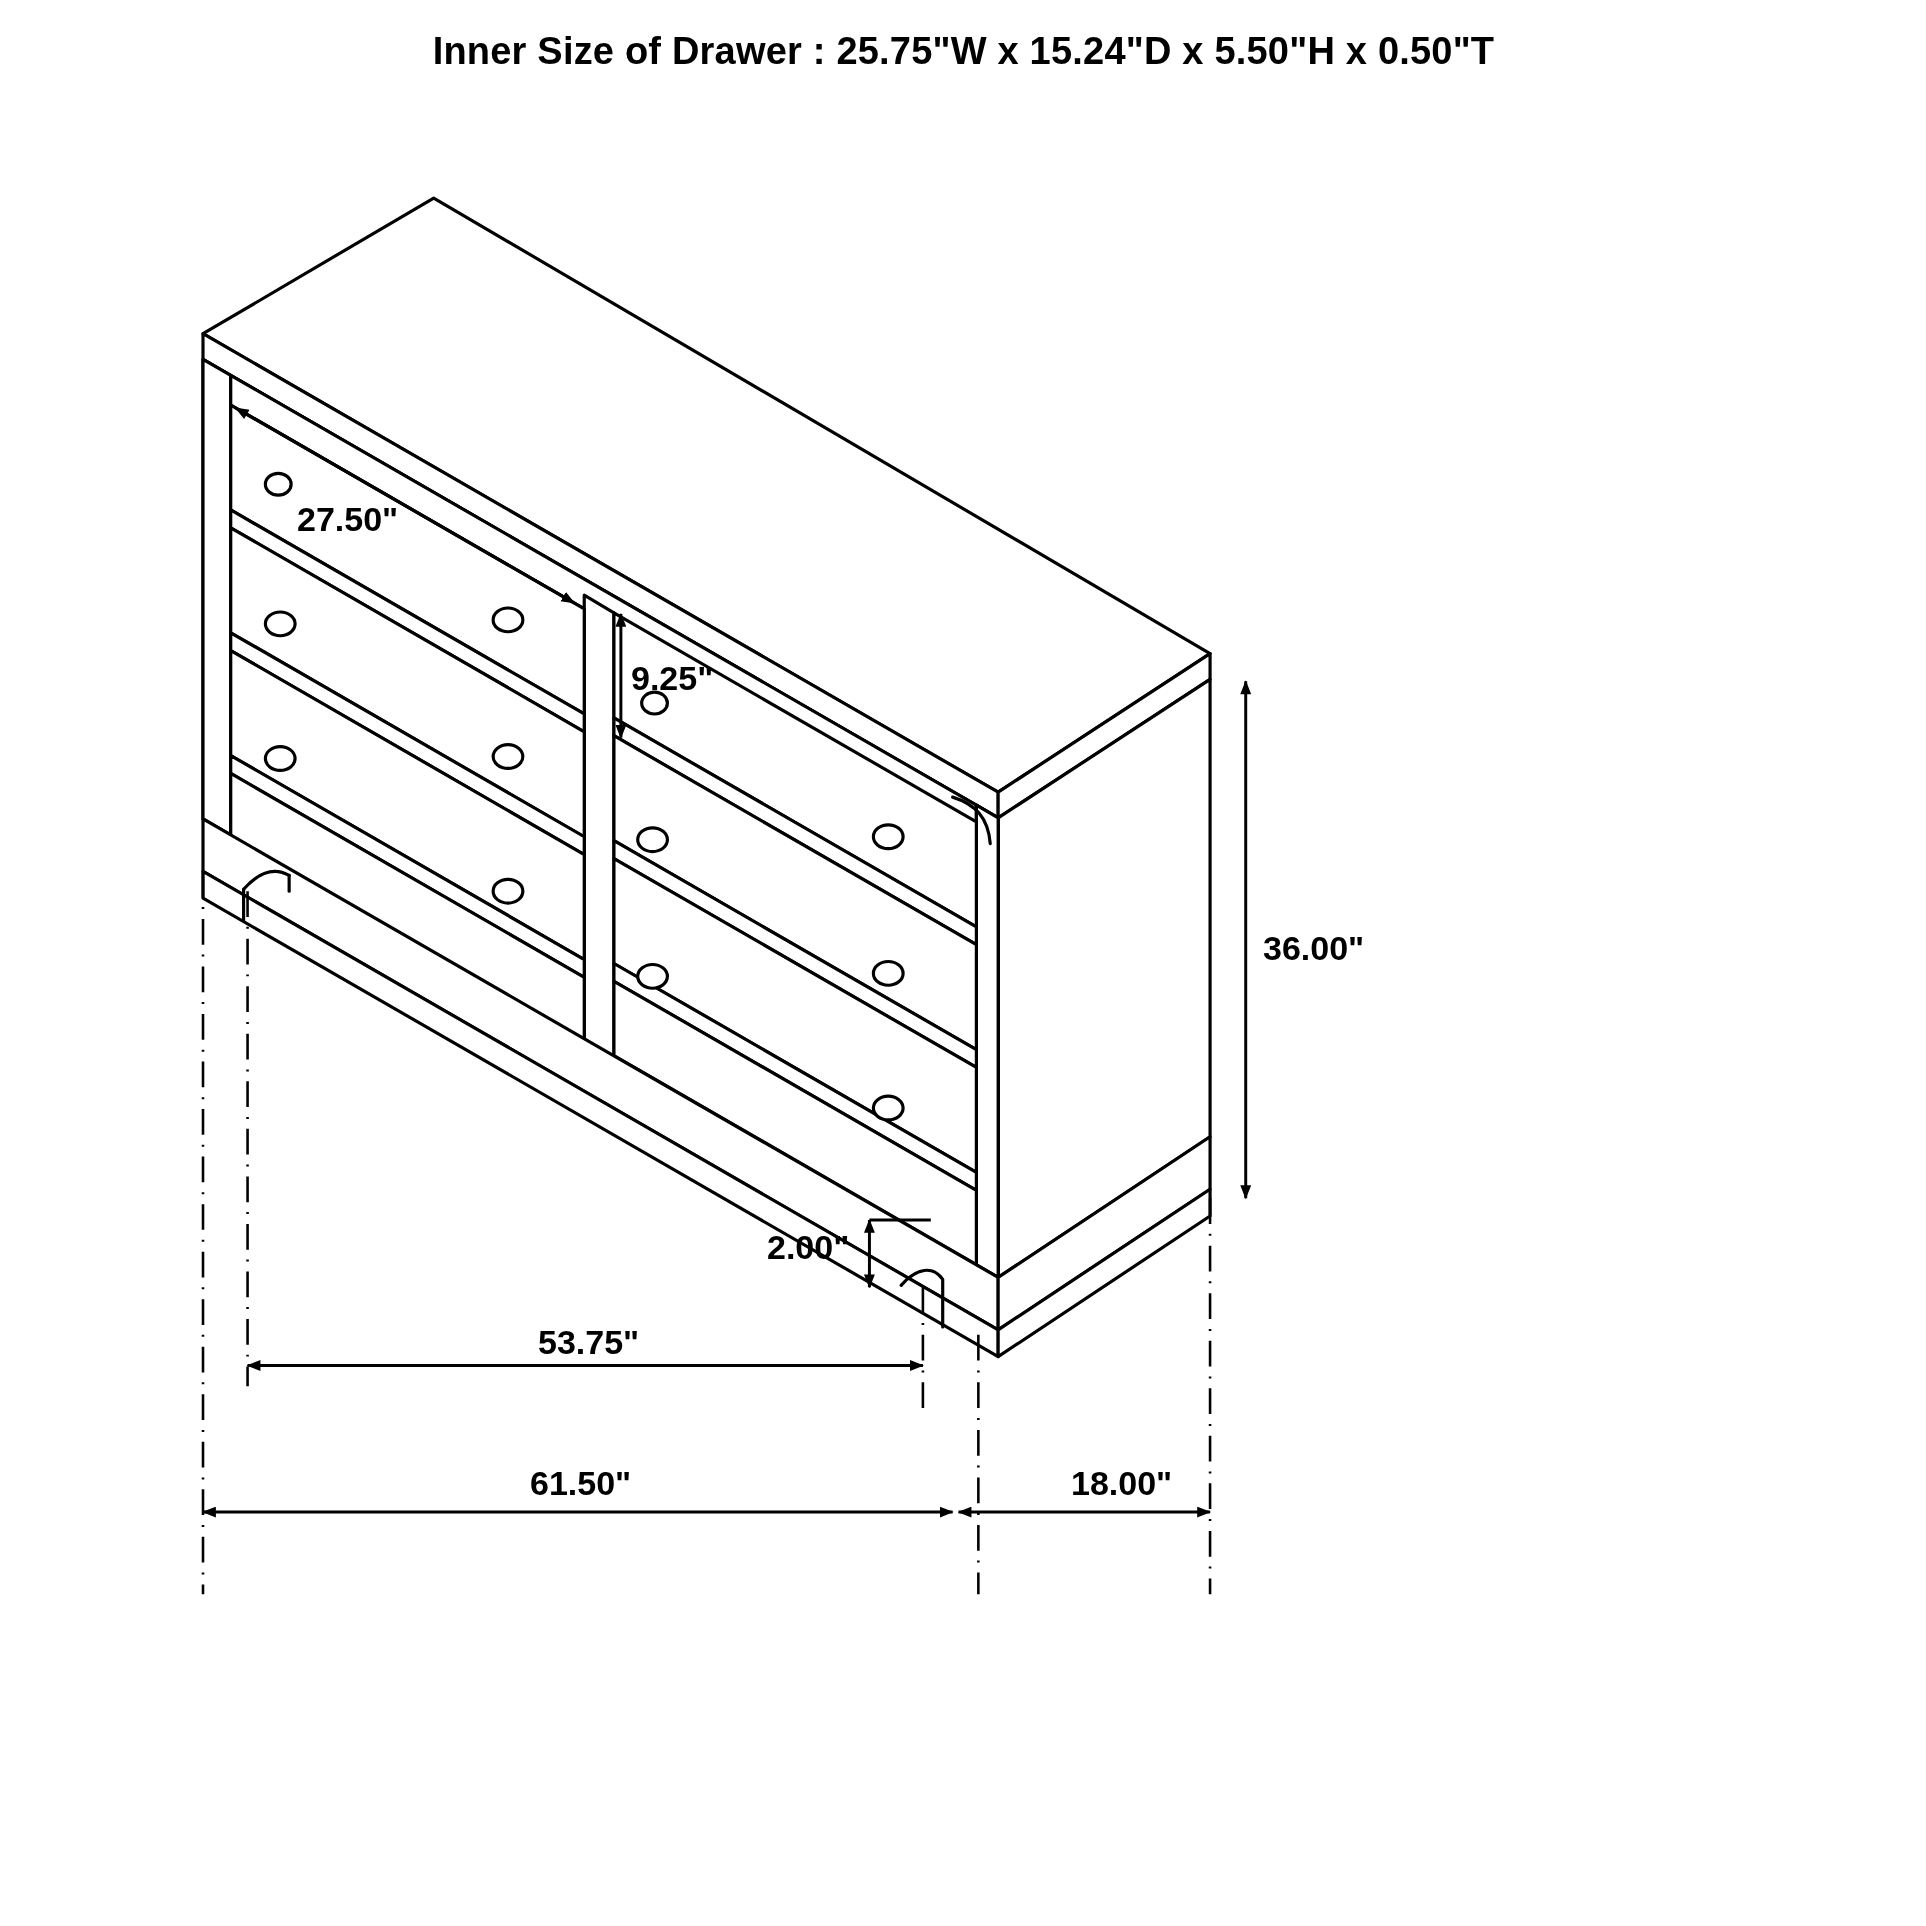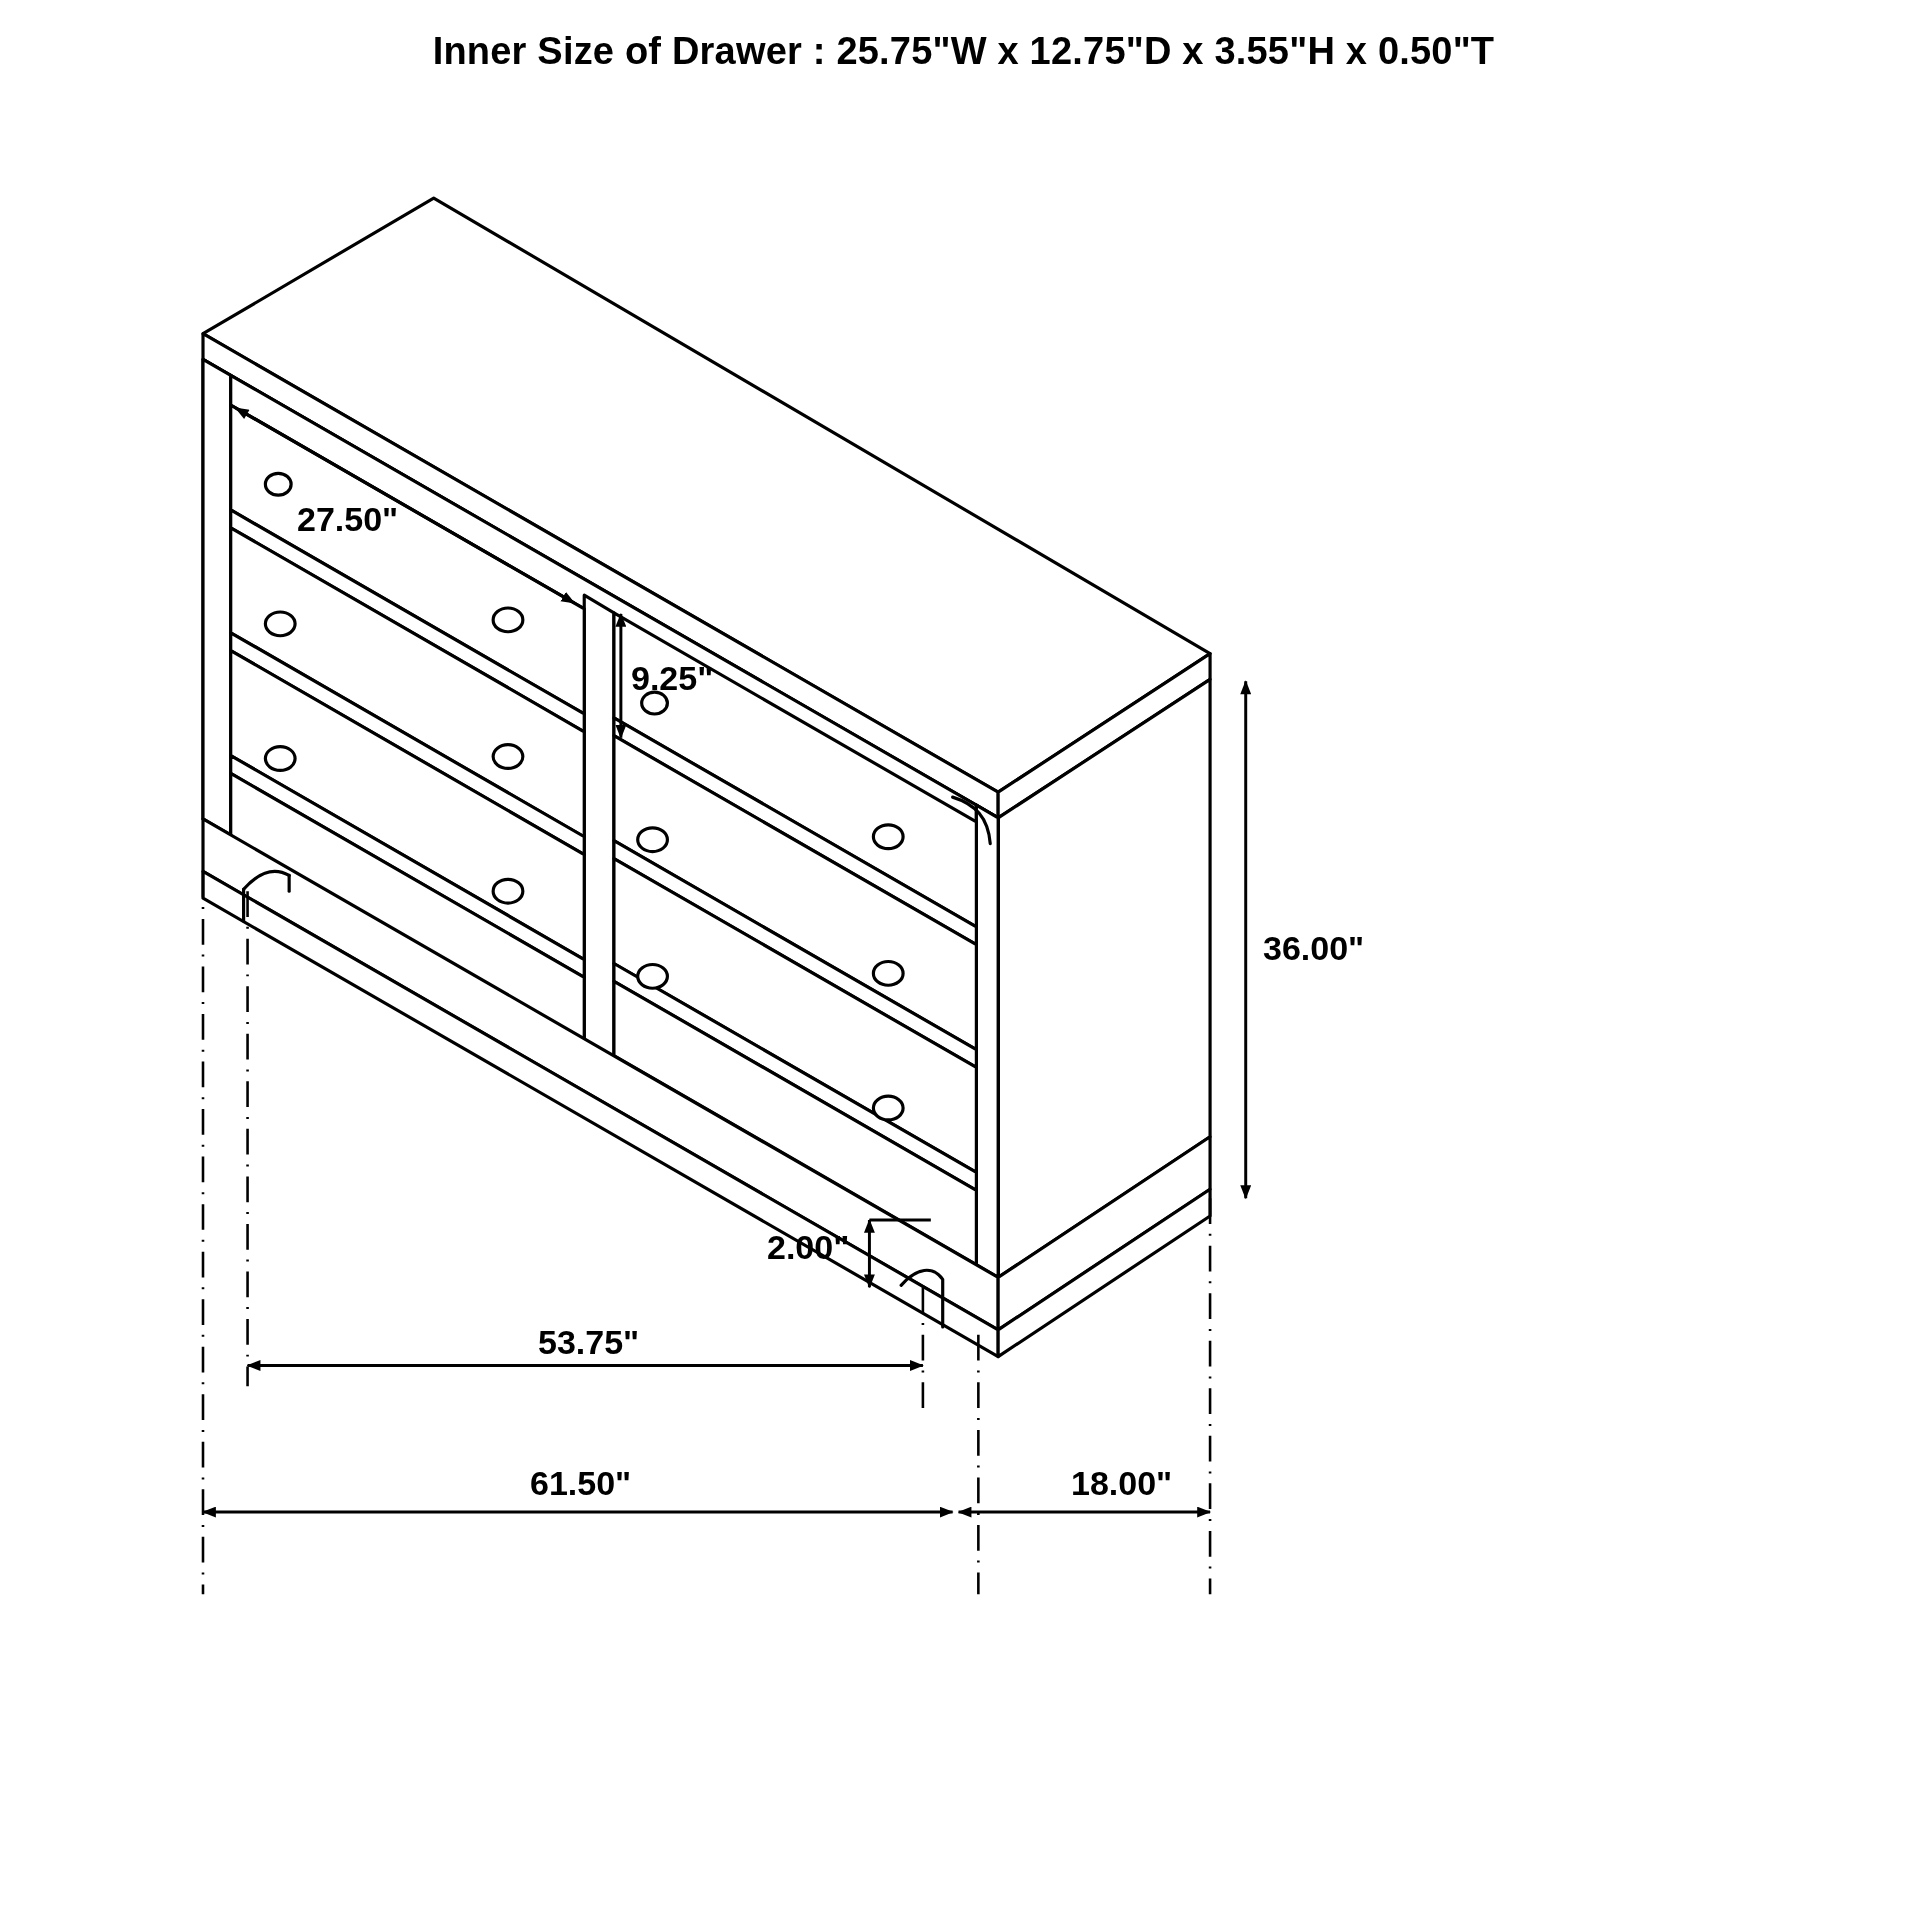--- a/index.html
+++ b/index.html
@@ -42,21 +42,21 @@
     font-weight: bold;
     color: #000;
     white-space: nowrap;
   }
 </style>
 </head>
 <body>
 
 <div id="stage">
 
-  <div class="title">Inner Size of Drawer : 25.75"W x 12.75"D x 3.55"H x 0.50"T</div>
+  <div class="title">Inner Size of Drawer : 25.75"W x 15.24"D x 5.50"H x 0.50"T</div>
 
   <svg width="1927" height="1927" viewBox="0 0 1946 1946">
     <defs>
       <marker id="arrEnd" markerWidth="16" markerHeight="16" refX="13" refY="5.5" orient="auto" markerUnits="userSpaceOnUse">
         <path d="M0,0 L14,5.5 L0,11 z" fill="#000"></path>
       </marker>
       <marker id="arrStart" markerWidth="16" markerHeight="16" refX="1" refY="5.5" orient="auto" markerUnits="userSpaceOnUse">
         <path d="M14,0 L0,5.5 L14,11 z" fill="#000"></path>
       </marker>
     </defs>

